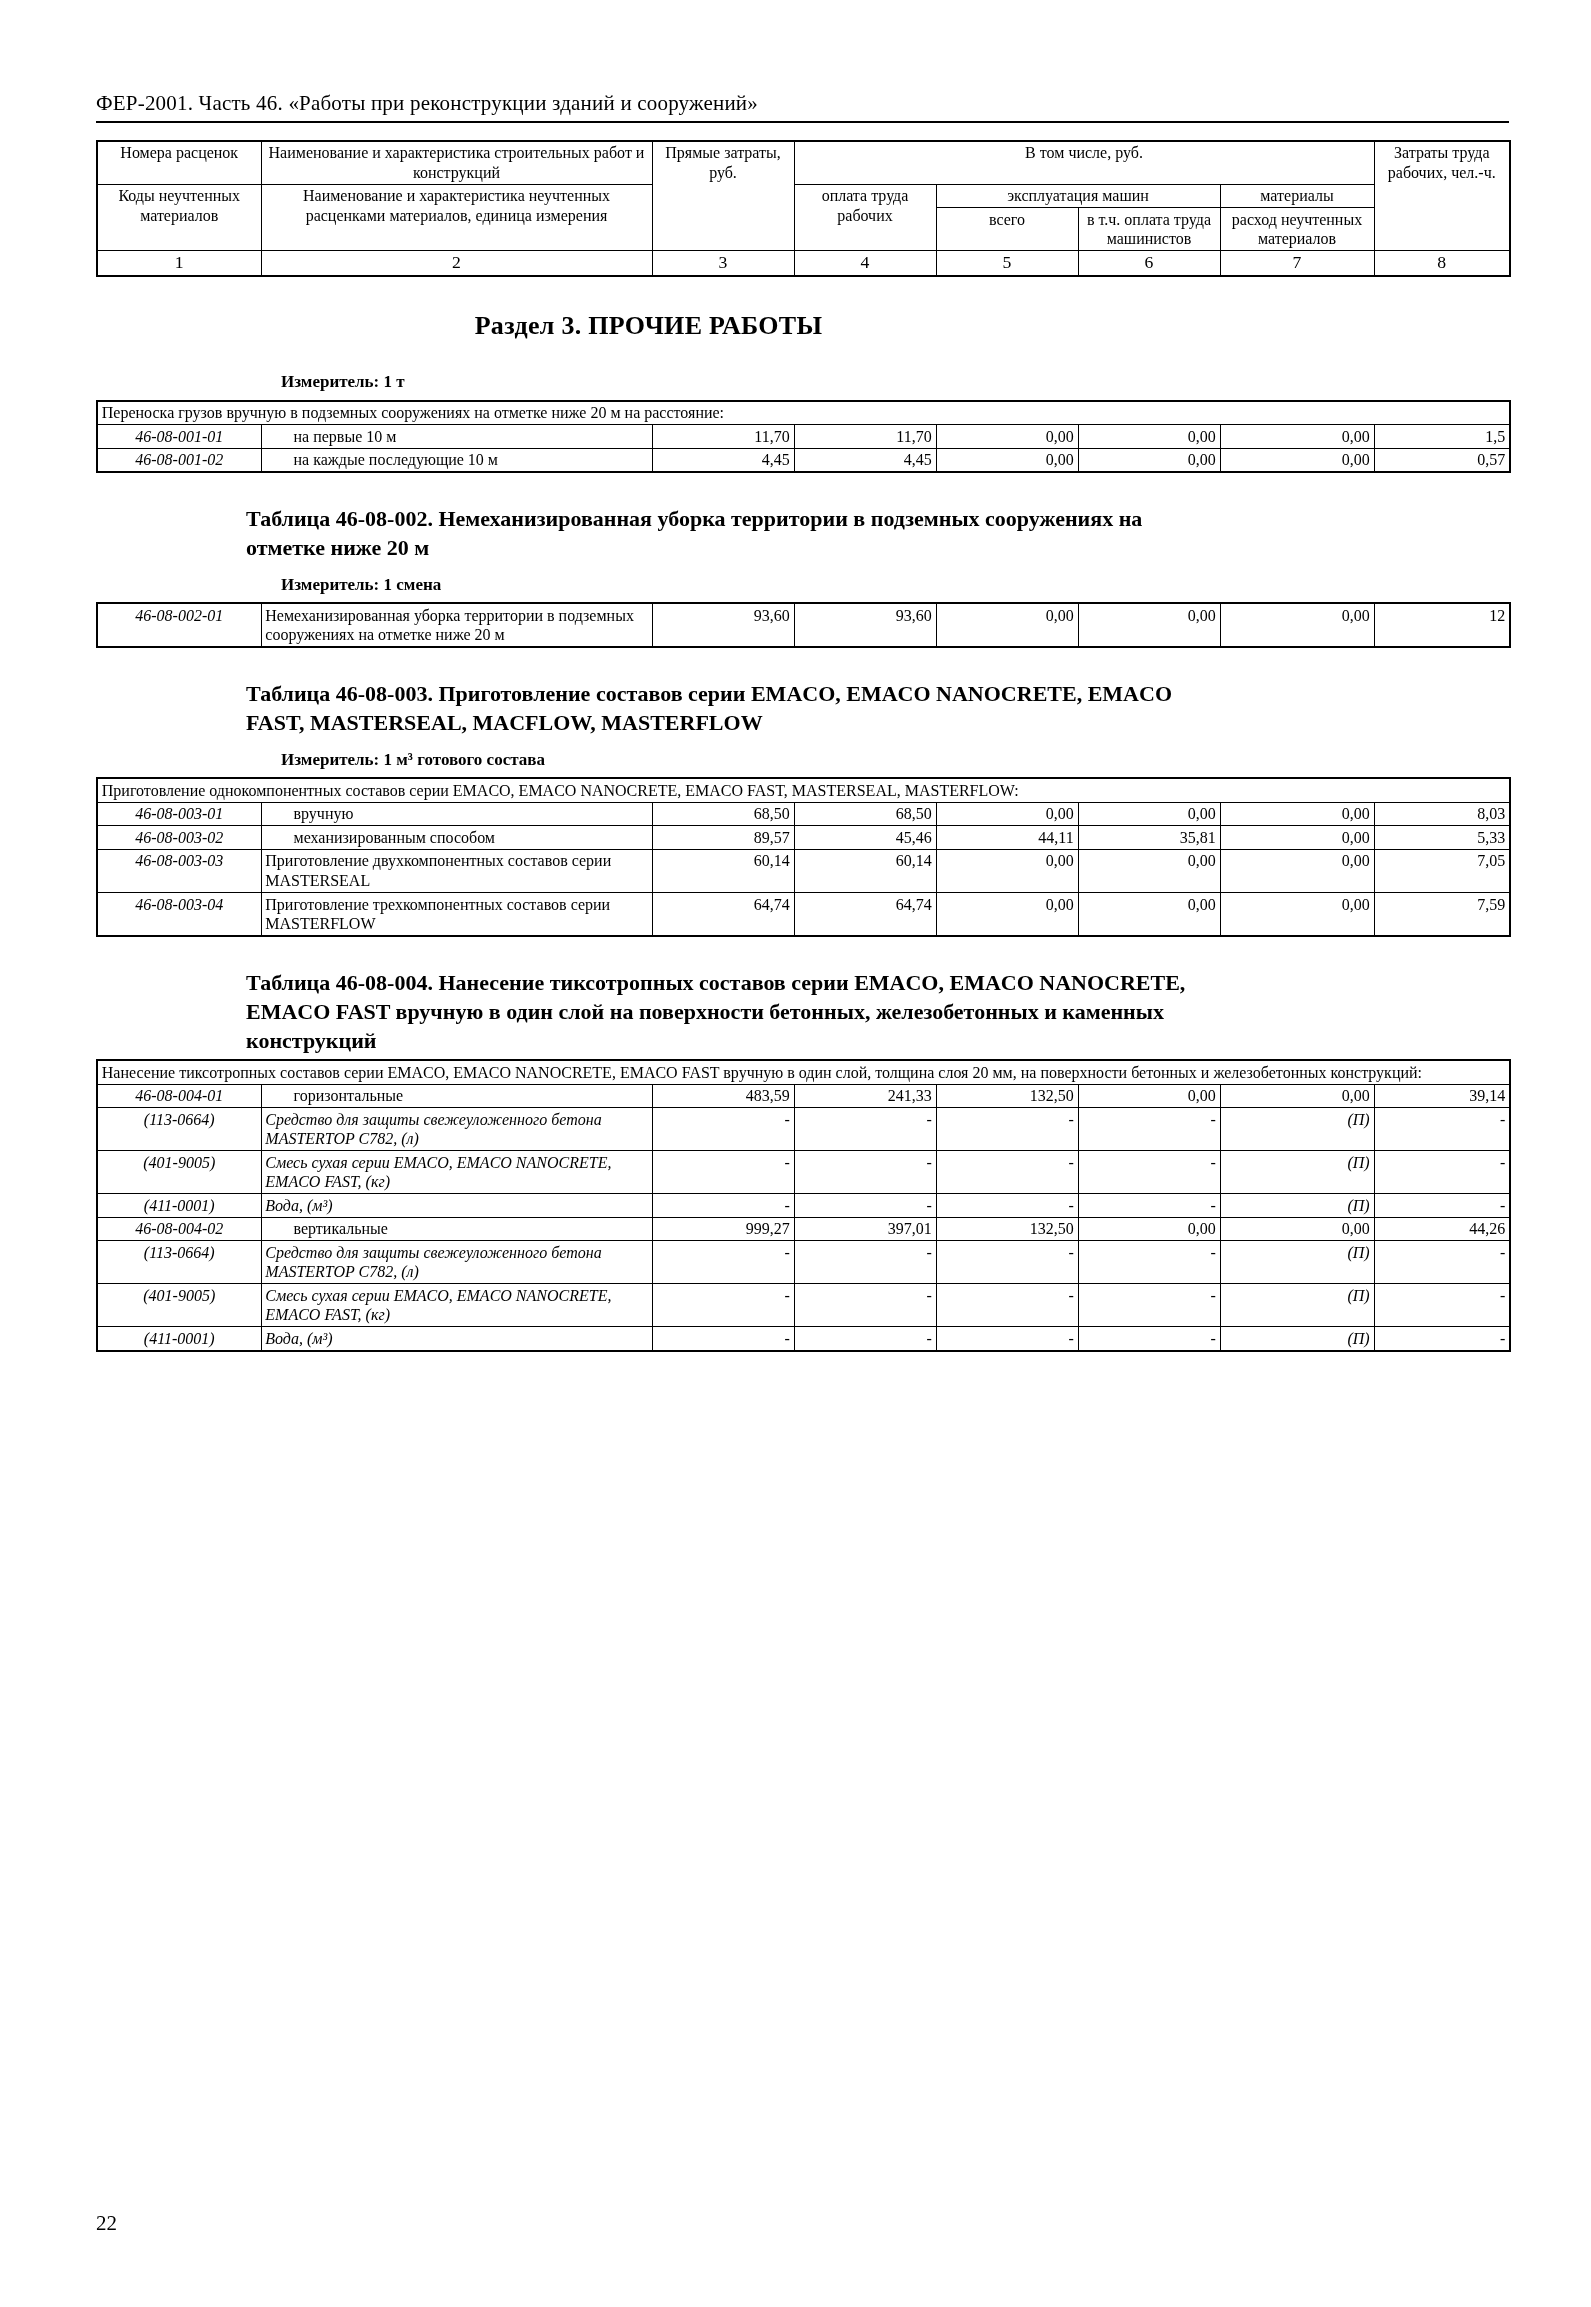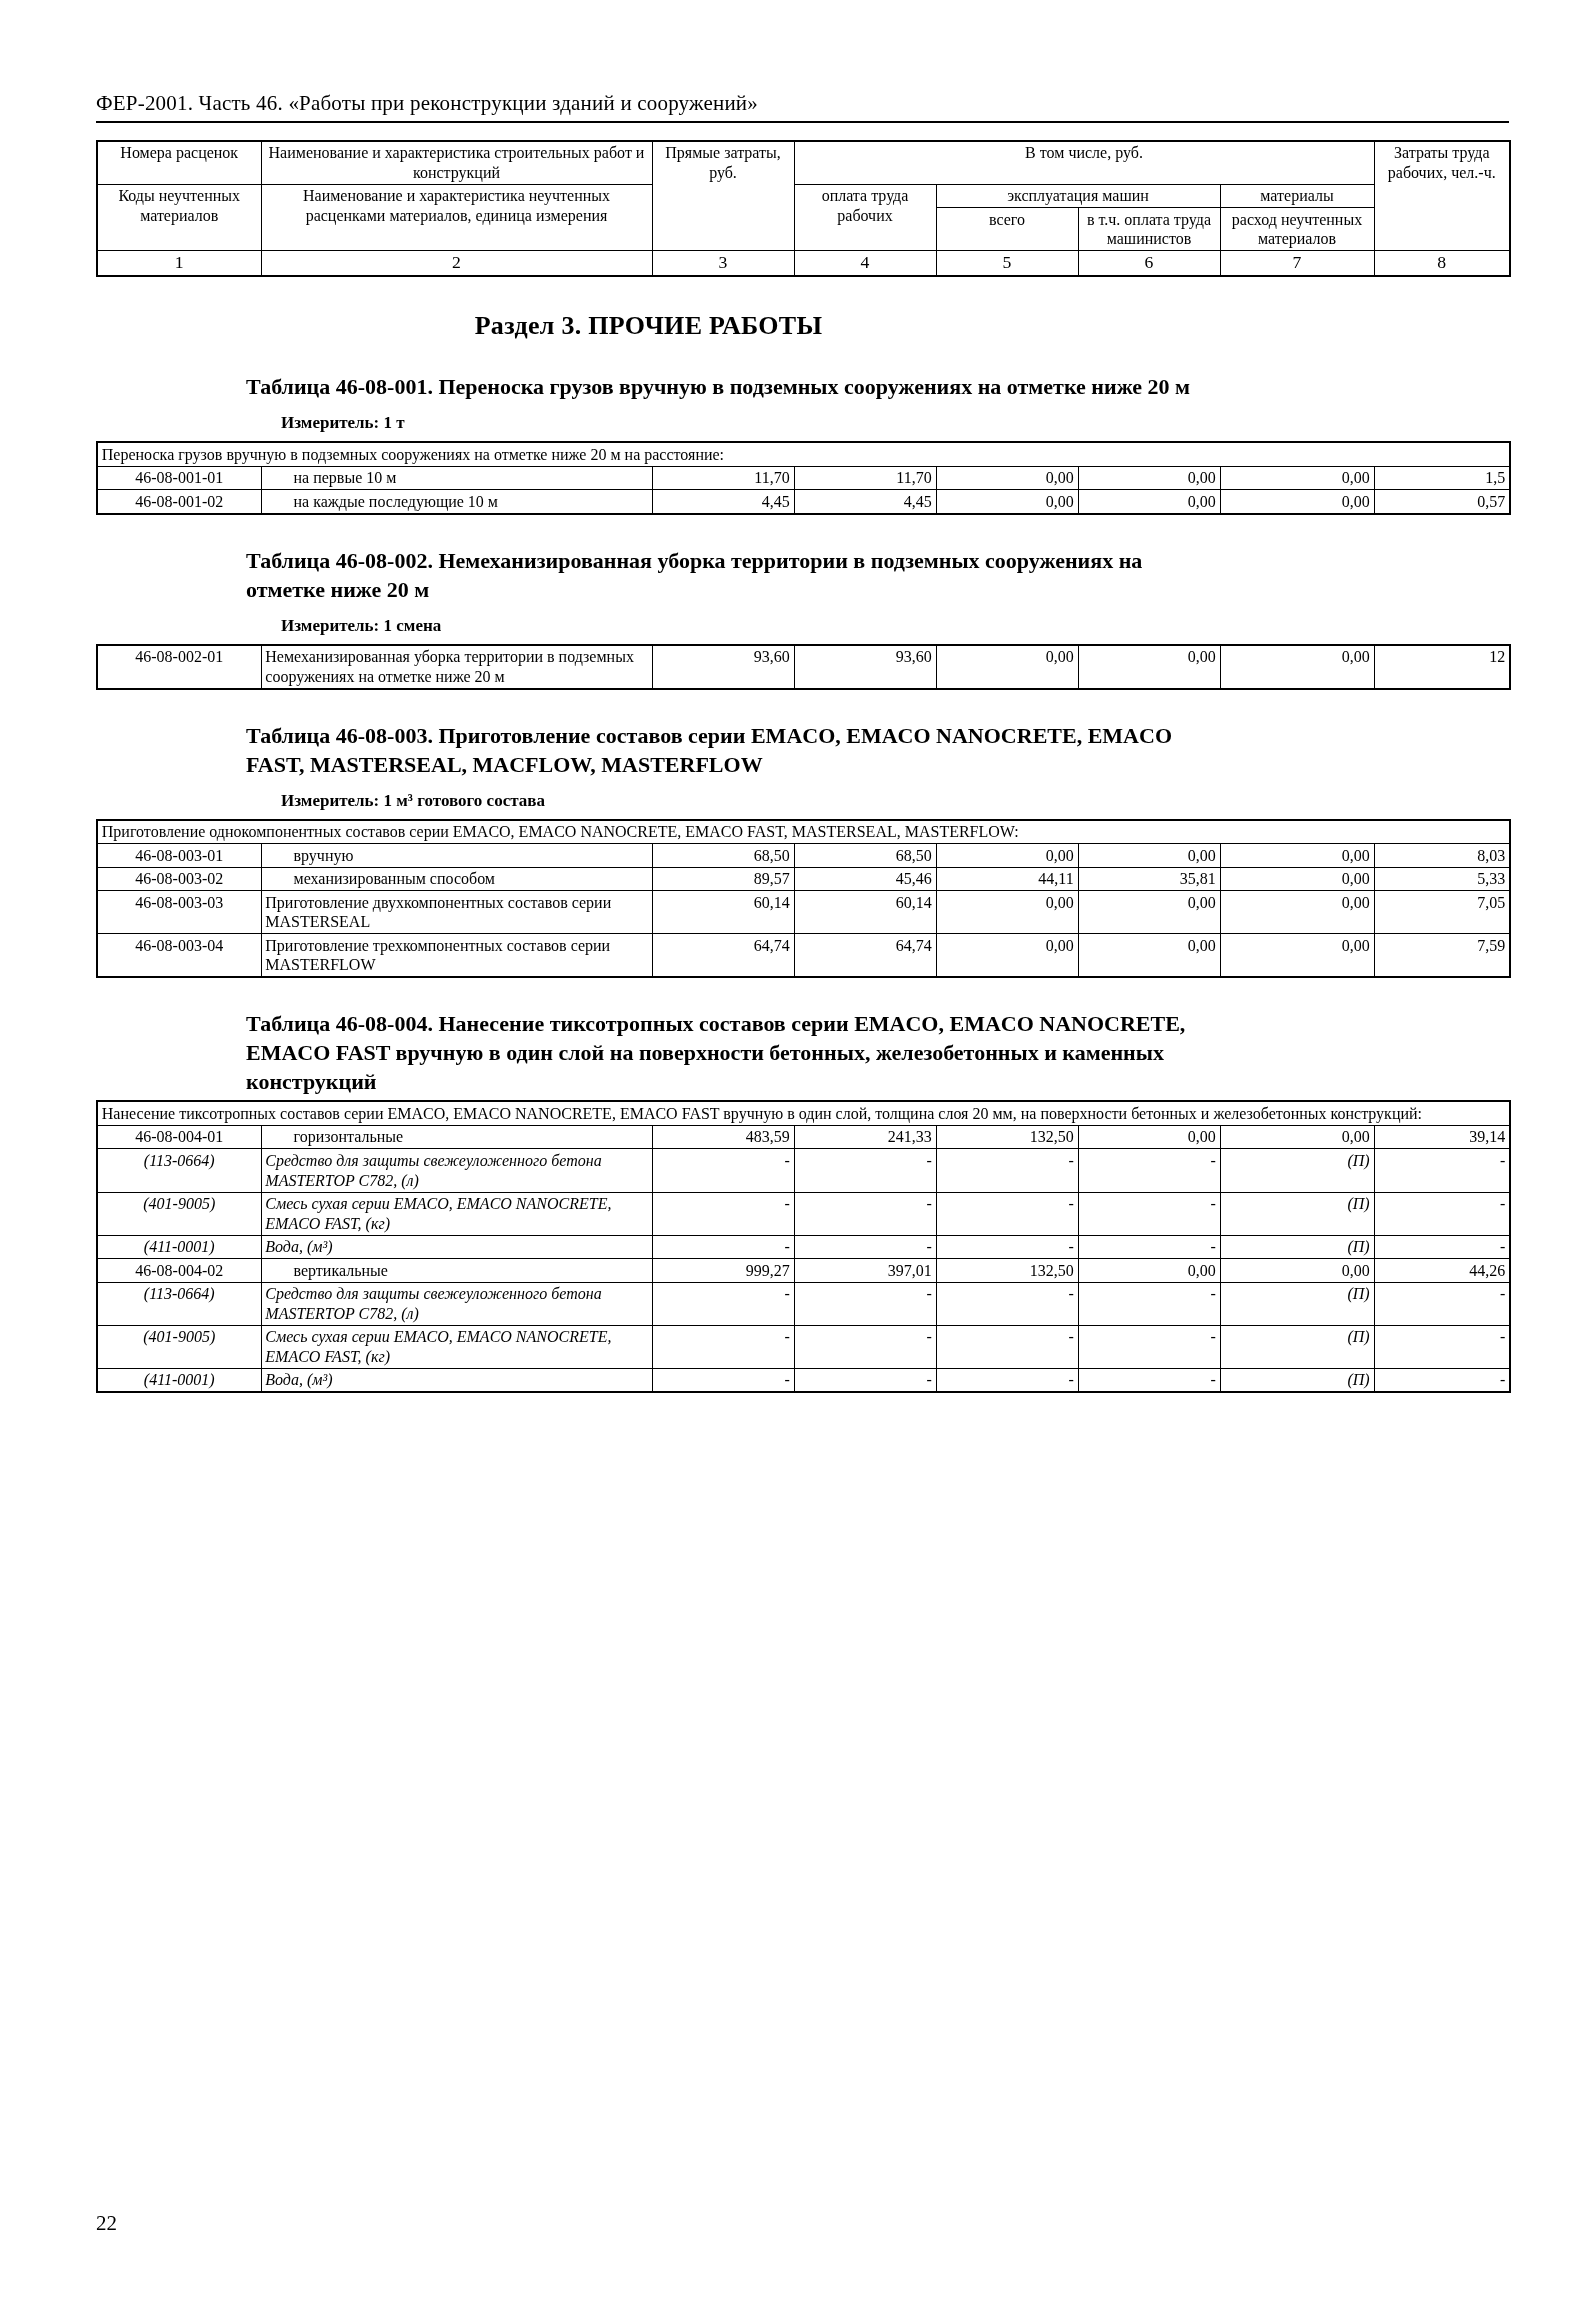--- a/index.html
+++ b/index.html
@@ -80,21 +80,21 @@
     margin:12.3px 0 7.7px 185px;
   }
 
   .body-table{ margin-top:4px; }
   .span-head td{
     font-weight:bold;
     font-size:16px;
     line-height:1.35;
     padding:3.1px 4.6px 3.1px 91px;
   }
-  td.code{ text-align:center; white-space:nowrap; padding-top:3.1px;}
+  td.code{ text-align:center; white-space:nowrap; padding-top:3.1px;font-style:italic;}
   td.code.mat{ font-style:italic; }
   td.name{ text-align:left; padding-left:6.2px;}
   td.name.indent{ padding-left:32px;}
   td.name.mat{ font-style:italic; }
   td.num{ text-align:right; padding-right:4.6px; white-space:nowrap;}
   td.num.mat{ font-style:italic; text-align:right;}
 
   .pageno{
     position:absolute;
     left:96px;
@@ -153,21 +153,20 @@
         <td>7</td>
         <td>8</td>
       </tr>
     </tbody>
   </table>
 
   <div class="section-title">Раздел 3. ПРОЧИЕ РАБОТЫ</div>
 
   <div id="tables-host">
       <div class="tbl-block">
-        <div class="tbl-title">Таблица 46-08-001. Переноска грузов вручную в подземных сооружениях на отметке ниже 20 м</div>
         <div class="measure">Измеритель: 1 т</div>
         <table class="grid body-table">
           <colgroup>
             <col class="c1">
             <col class="c2">
             <col class="c3">
             <col class="c4">
             <col class="c5">
             <col class="c6">
             <col class="c7">

